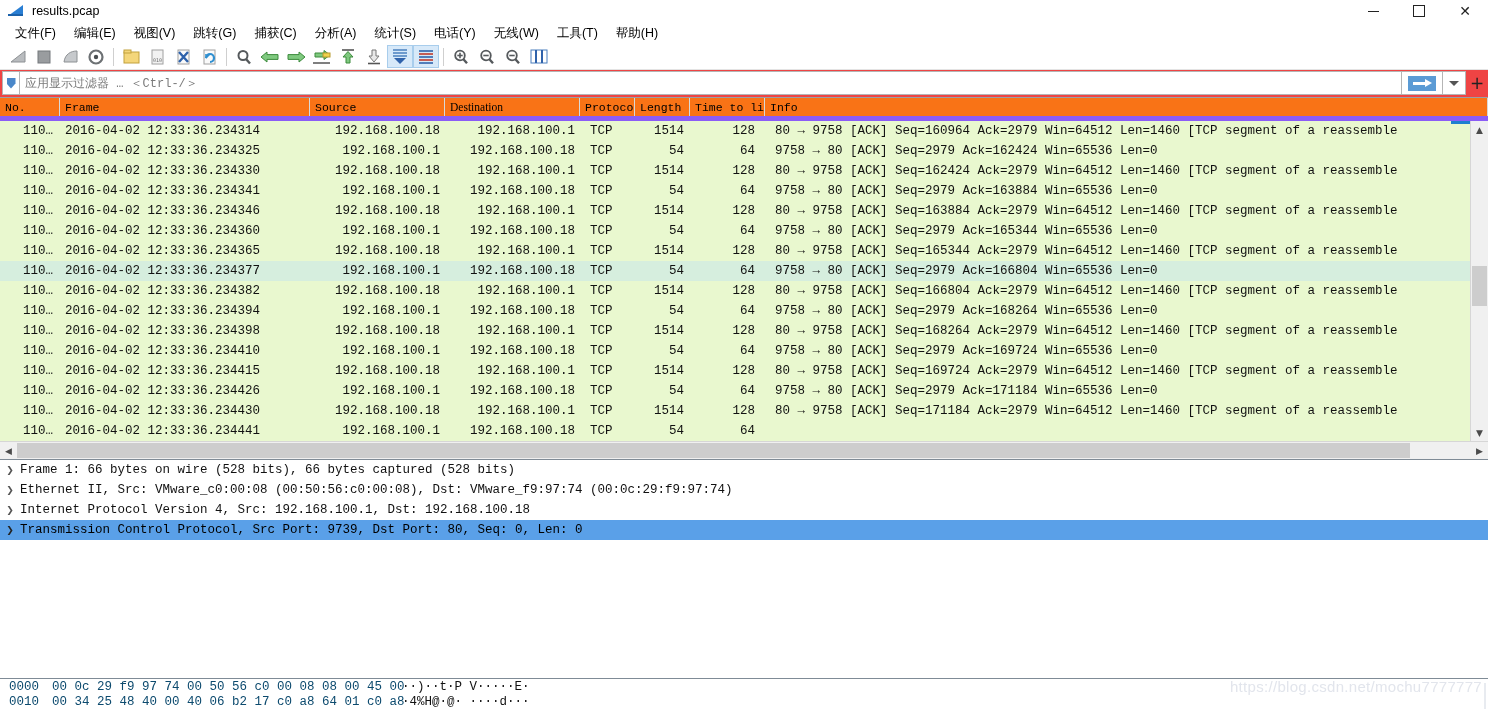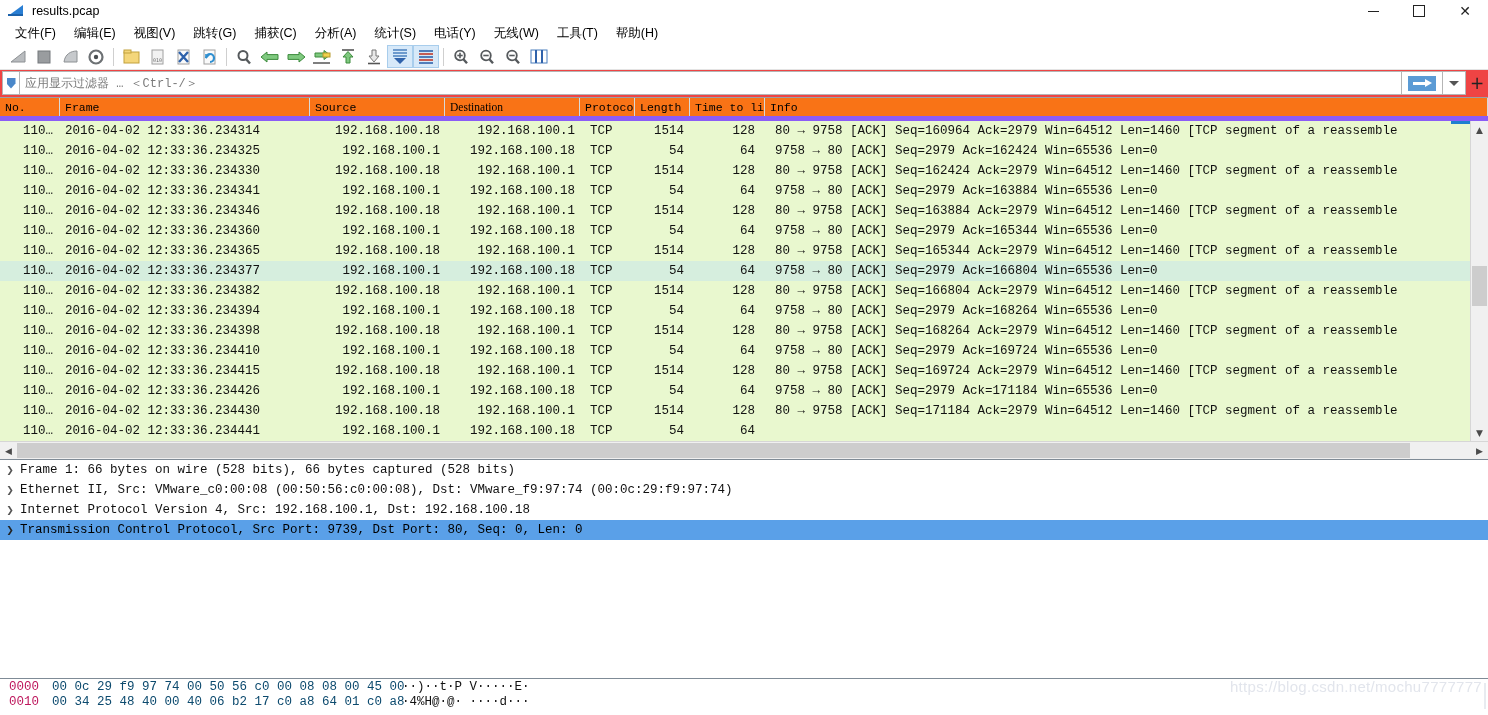--- a/index.html
+++ b/index.html
@@ -82,21 +82,21 @@
   
   .detailwrap{flex:1;border-top:1px solid #7f8b96;background:#fff;position:relative;overflow:hidden;}
   .drow{height:20px;display:flex;align-items:center;font-family:"Liberation Mono","DejaVu Sans Mono",monospace;font-size:12.5px;color:#111;white-space:nowrap;}
   .drow.sel{background:#5aa0e8;color:#000;}
   .dtri{width:20px;text-align:center;color:#555;font-size:9px;font-family:"DejaVu Sans",sans-serif;}
   .drow.sel .dtri{color:#222;}
 
   
   .byteswrap{flex:0 0 30px;border-top:1px solid #7f8b96;background:#fff;position:relative;overflow:hidden;}
   .brow{height:15px;display:flex;align-items:center;font-family:"Liberation Mono","DejaVu Sans Mono",monospace;font-size:12.5px;white-space:nowrap;}
-  .boff{width:52px;padding-left:9px;box-sizing:border-box;color:#be185d;}
+  .boff{width:52px;padding-left:9px;box-sizing:border-box;color:#0c4a6e;}
   .bhex{width:350px;color:#0c4a6e;letter-spacing:0px;}
   .basc{color:#111;}
 
   .watermark{
     position:absolute;right:6px;bottom:14px;
     font-family:"Liberation Sans",sans-serif;font-size:15px;color:#e2e5ec;
     letter-spacing:0.3px;user-select:none;
   }
   .wm-line{position:absolute;right:2px;bottom:0px;width:2px;height:26px;background:#e8ebf0;}
 </style>

